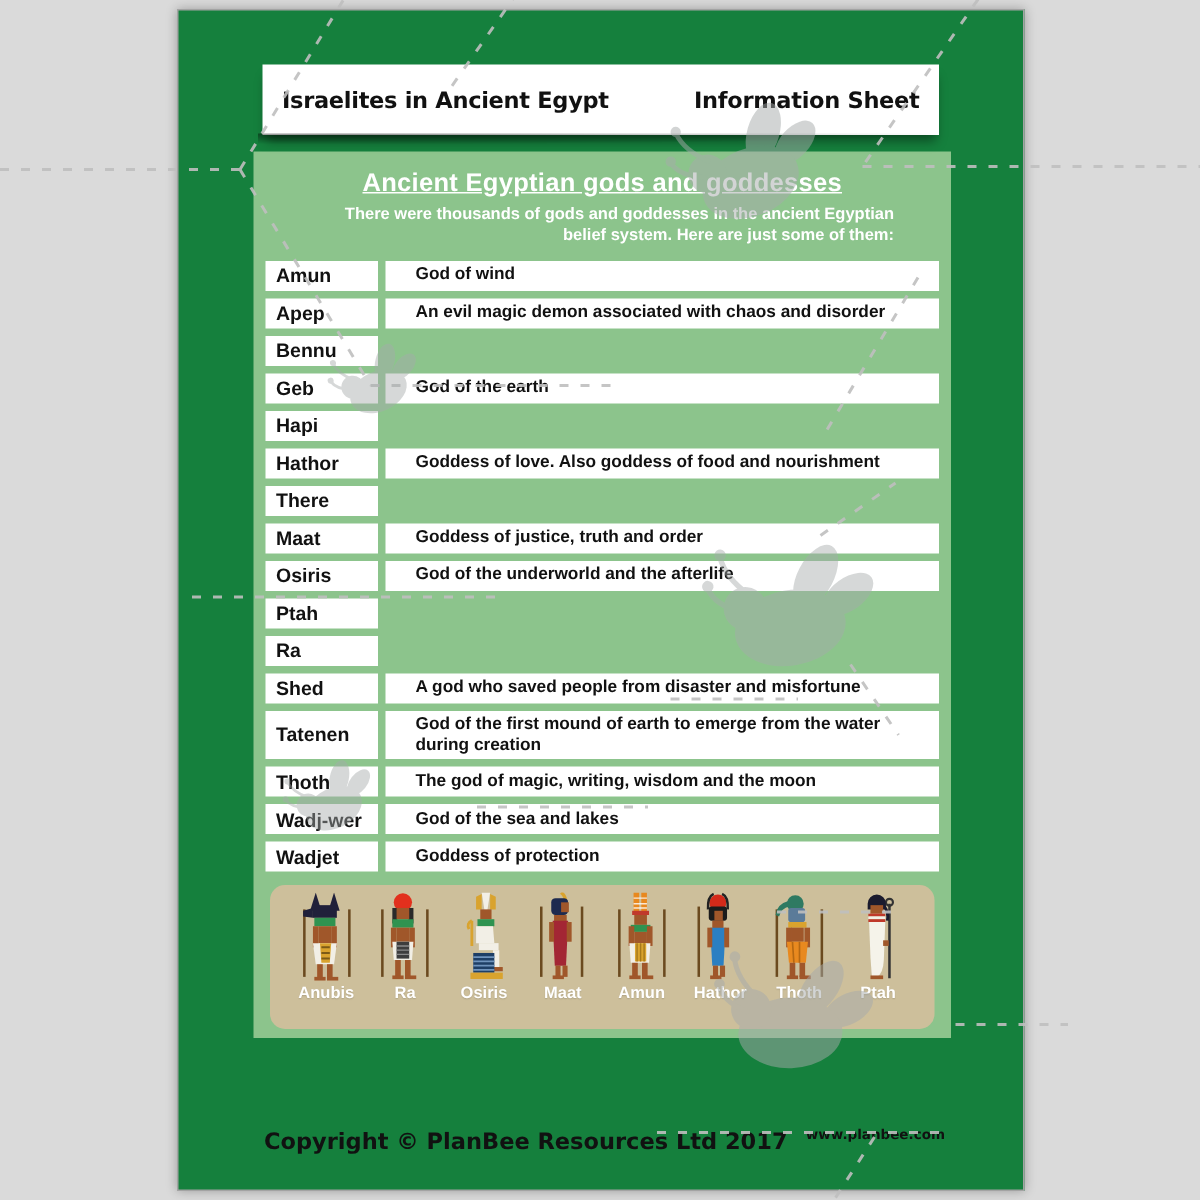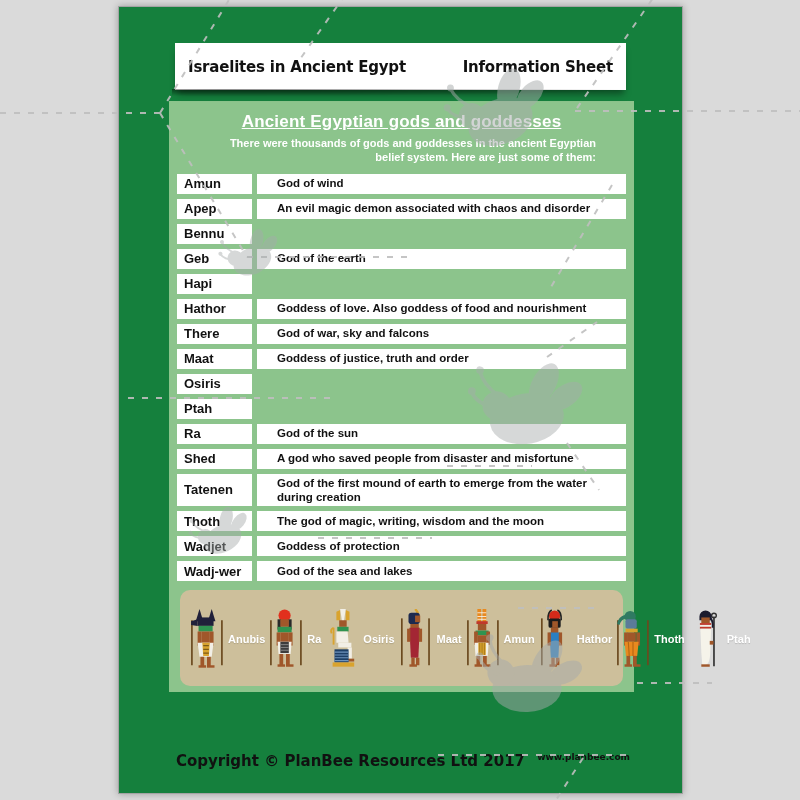--- a/index.html
+++ b/index.html
@@ -52,21 +52,21 @@
   .row{display:flex;column-gap:5px;}
   .cell{background:#ffffff;display:flex;align-items:center;box-sizing:border-box;}
   .cell.name{width:75px;font-size:13px;font-weight:bold;color:#111;padding:2px 2px 2px 7px;min-height:20px;}
   .cell.desc{flex:1;font-size:11.5px;font-weight:bold;color:#111;padding:2px 20px;line-height:1.25;min-height:20px;}
   
   .gallery{
     margin:9px 3px 0 3px;height:96px;border-radius:10px;background:#cdbf9b;
     display:flex;justify-content:space-evenly;align-items:flex-end;
     padding:5px 6px 4px 6px;box-sizing:border-box;
   }
-  .figure{display:flex;flex-direction:row;align-items:center;justify-content:space-between;height:100%;}
+  .figure{display:flex;flex-direction:column;align-items:center;justify-content:flex-start;height:100%;}
   .fig-label{font-size:11px;font-weight:bold;color:#ffffff;margin-top:1px;text-shadow:0 1px 1px rgba(0,0,0,.15);}
   .fig-art{display:block;}
   
   .footer-left{
     position:absolute;left:57px;top:745px;z-index:3;
     font-family:"DejaVu Sans", sans-serif;font-weight:900;font-size:15px;color:#111;
   }
   .footer-right{
     position:absolute;right:52px;top:745px;z-index:3;
     font-family:"DejaVu Sans", sans-serif;font-weight:900;font-size:9px;color:#111;margin-left:41px;
@@ -119,55 +119,54 @@
         </div>
       <div class="row">
           <div class="cell name">Hapi</div>
         </div>
       <div class="row">
           <div class="cell name">Hathor</div>
           <div class="cell desc">Goddess of love. Also goddess of food and nourishment</div>
         </div>
       <div class="row">
           <div class="cell name">There</div>
-          <div class="cell desc">God of war, sky and falcons</div>
         </div>
       <div class="row">
           <div class="cell name">Maat</div>
           <div class="cell desc">Goddess of justice, truth and order</div>
         </div>
       <div class="row">
           <div class="cell name">Osiris</div>
+          <div class="cell desc">God of the underworld and the afterlife</div>
         </div>
       <div class="row">
           <div class="cell name">Ptah</div>
         </div>
       <div class="row">
           <div class="cell name">Ra</div>
-          <div class="cell desc">God of the sun</div>
         </div>
       <div class="row">
           <div class="cell name">Shed</div>
           <div class="cell desc">A god who saved people from disaster and misfortune</div>
         </div>
       <div class="row">
           <div class="cell name">Tatenen</div>
           <div class="cell desc">God of the first mound of earth to emerge from the water during creation</div>
         </div>
       <div class="row">
           <div class="cell name">Thoth</div>
           <div class="cell desc">The god of magic, writing, wisdom and the moon</div>
         </div>
       <div class="row">
+          <div class="cell name">Wadj-wer</div>
+          <div class="cell desc">God of the sea and lakes</div>
+        </div>
+      <div class="row">
           <div class="cell name">Wadjet</div>
           <div class="cell desc">Goddess of protection</div>
-        </div>
-      <div class="row">
-          <div class="cell name">Wadj-wer</div>
-          <div class="cell desc">God of the sea and lakes</div>
         </div>
     </div>
 
     <div class="gallery">
 
       <div class="figure">
         <svg class="fig-art" width="42" height="60" viewBox="0 0 44 64">
           <rect x="5" y="12" width="1.8" height="48" fill="#6b4a1f"></rect>
             <rect x="37" y="12" width="1.8" height="48" fill="#6b4a1f"></rect>
           <polygon points="14,0 18,13 10,13" fill="#20203a"></polygon>

